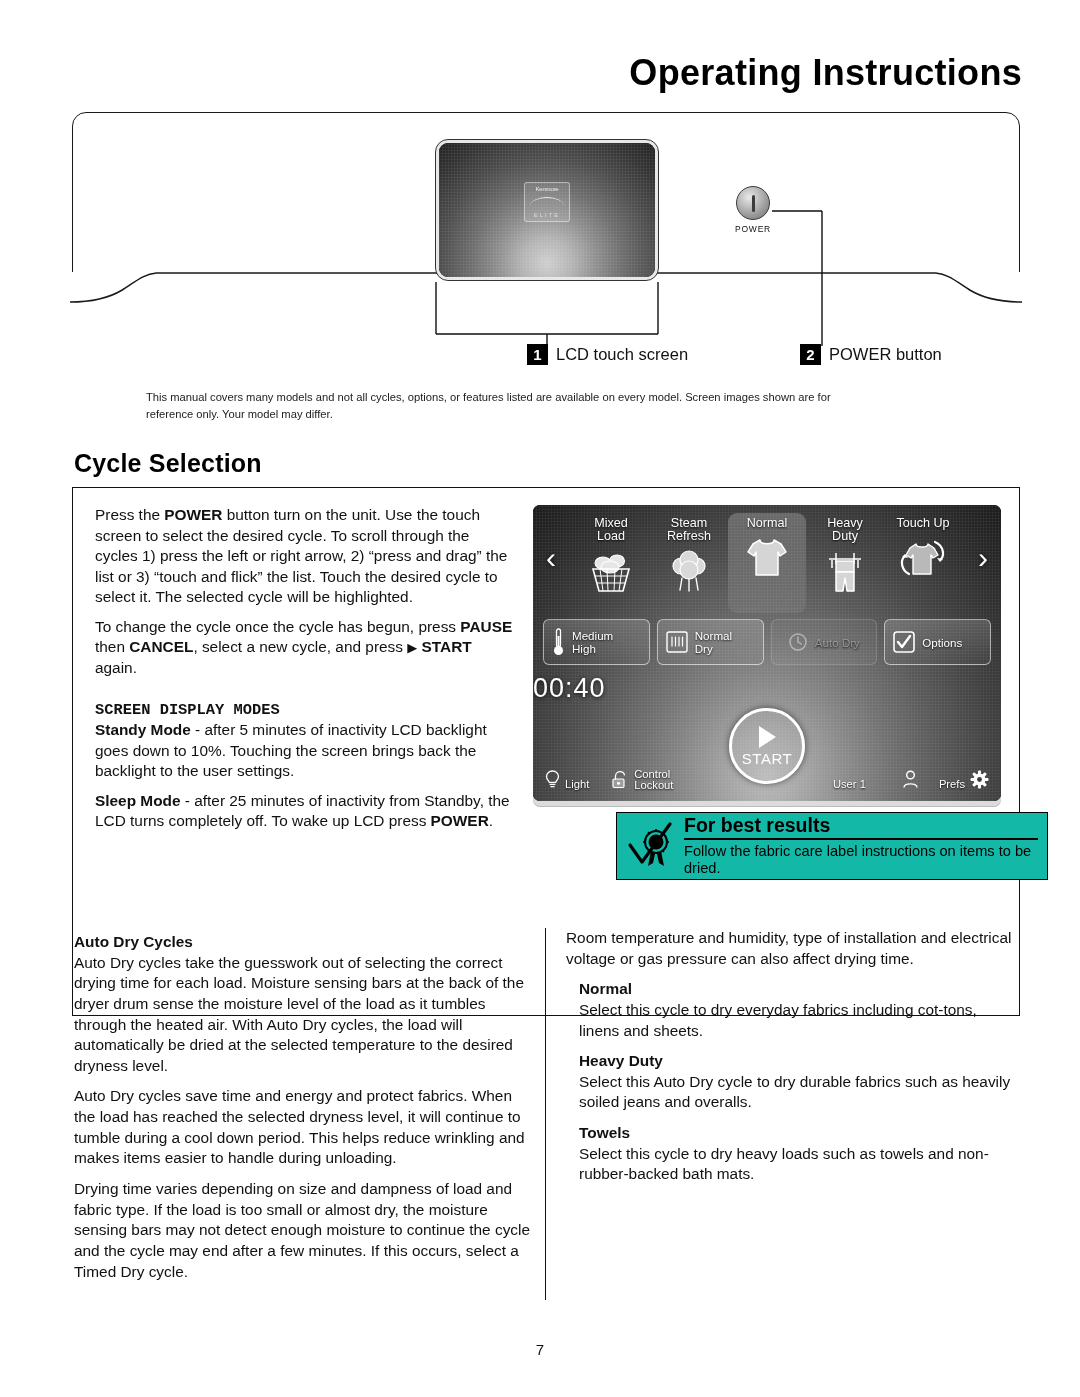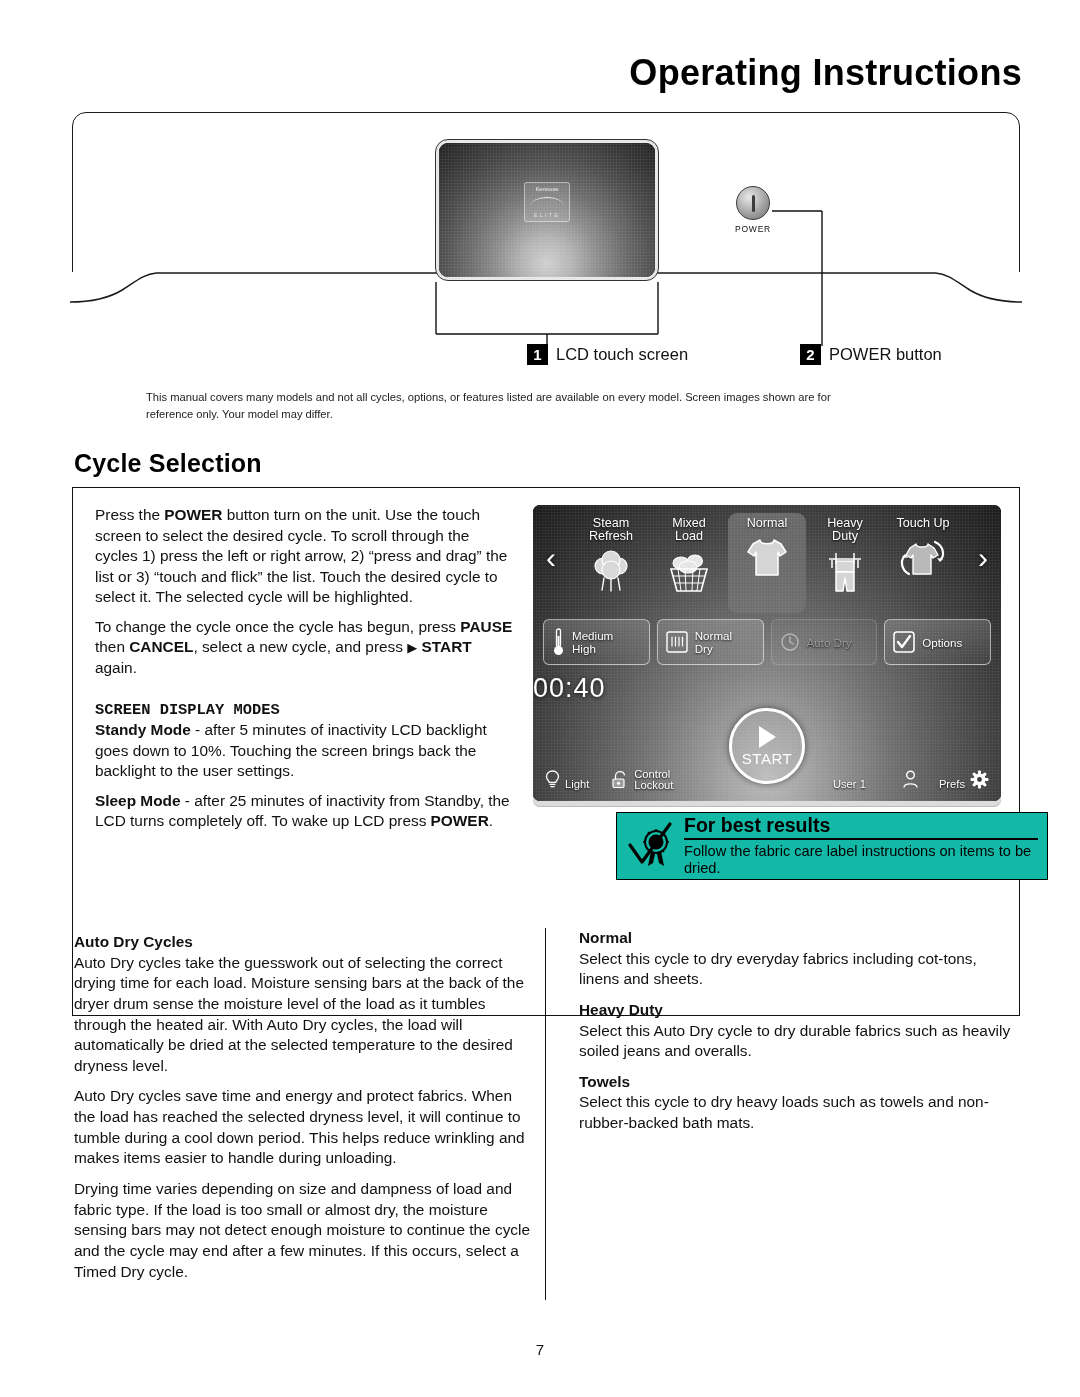--- a/index.html
+++ b/index.html
@@ -192,20 +192,21 @@
   .opt {
     flex:1; border:1px solid rgba(255,255,255,.55);
     border-radius:6px;
     background:linear-gradient(180deg, rgba(255,255,255,.18), rgba(255,255,255,.03));
     display:flex; align-items:center; gap:7px; padding:0 8px;
   }
   .opt.dim {
     border-color:rgba(255,255,255,.16);
     background:rgba(255,255,255,.045);
     color:rgba(255,255,255,.40);
+    justify-content:center;
   }
   .opt .olab {
     font-size:11.6px; line-height:1.12;
     text-shadow:0 1px 2px rgba(0,0,0,.85);
   }
   .opt .oico { flex:0 0 auto; display:flex; align-items:center; }
 
   .timer {
     position:absolute; left:0; top:168px; width:100%;
     text-align:left; font-size:27px; letter-spacing:1px;
@@ -343,42 +344,20 @@
   <div class="lcd">
     <div class="beam"></div>
     <div class="tex"></div>
 
     <div class="lcd-inner">
 
       <div class="arrow left">‹</div>
       <div class="arrow right">›</div>
 
       <div class="cycle-strip">
-
-        <div class="cycle">
-          <div class="cname">
-            <span>Steam</span><br>
-            <span>Refresh</span>
-          </div>
-          <div class="cicon">
-            <svg width="44" height="46" viewBox="0 0 44 46">
-              <g fill="#d9d9d9" stroke="#fff" stroke-width="1.2">
-                <circle cx="14" cy="18" r="8"></circle>
-                  <circle cx="30" cy="18" r="8"></circle>
-                <circle cx="22" cy="12" r="9"></circle>
-                  <circle cx="22" cy="22" r="9"></circle>
-              </g>
-              <g stroke="#fff" stroke-width="1.4" stroke-linecap="round">
-                <line x1="15" y1="30" x2="13" y2="42"></line>
-                <line x1="22" y1="31" x2="22" y2="43"></line>
-                <line x1="29" y1="30" x2="31" y2="42"></line>
-              </g>
-            </svg>
-          </div>
-        </div>
 
         <div class="cycle">
           <div class="cname">
             <span>Mixed</span><br>
             <span>Load</span>
           </div>
           <div class="cicon">
             <svg width="48" height="46" viewBox="0 0 48 46">
               <g fill="#e6e6e6" stroke="#fff" stroke-width="1.1">
                 <ellipse cx="16" cy="15" rx="8" ry="6"></ellipse>
@@ -386,20 +365,42 @@
                 <ellipse cx="23" cy="19" rx="9" ry="6"></ellipse>
               </g>
               <path d="M6 21 L42 21 L36 43 L12 43 Z" fill="none" stroke="#fff" stroke-width="1.6"></path>
               <g stroke="#fff" stroke-width="1">
                 <line x1="13" y1="21" x2="16" y2="43"></line>
                 <line x1="20" y1="21" x2="21" y2="43"></line>
                 <line x1="28" y1="21" x2="27" y2="43"></line>
                 <line x1="35" y1="21" x2="32" y2="43"></line>
                 <line x1="8" y1="28" x2="40" y2="28"></line>
                 <line x1="10" y1="35" x2="38" y2="35"></line>
+              </g>
+            </svg>
+          </div>
+        </div>
+
+        <div class="cycle">
+          <div class="cname">
+            <span>Steam</span><br>
+            <span>Refresh</span>
+          </div>
+          <div class="cicon">
+            <svg width="44" height="46" viewBox="0 0 44 46">
+              <g fill="#d9d9d9" stroke="#fff" stroke-width="1.2">
+                <circle cx="14" cy="18" r="8"></circle>
+                  <circle cx="30" cy="18" r="8"></circle>
+                <circle cx="22" cy="12" r="9"></circle>
+                  <circle cx="22" cy="22" r="9"></circle>
+              </g>
+              <g stroke="#fff" stroke-width="1.4" stroke-linecap="round">
+                <line x1="15" y1="30" x2="13" y2="42"></line>
+                <line x1="22" y1="31" x2="22" y2="43"></line>
+                <line x1="29" y1="30" x2="31" y2="42"></line>
               </g>
             </svg>
           </div>
         </div>
 
         <div class="cycle sel">
           <div class="cname">
             <span>Normal</span>
           </div>
           <div class="cicon">
@@ -601,20 +602,21 @@
 <div class="col-div"></div>
 
 <div class="bcol bcol-left">
   <h4>Auto Dry Cycles</h4>
   <p>Auto Dry cycles take the guesswork out of selecting the correct drying time for each load. Moisture sensing bars at the back of the dryer drum sense the moisture level of the load as it tumbles through the heated air. With Auto Dry cycles, the load will automatically be dried at the selected temperature to the desired dryness level.</p>
   <p>Auto Dry cycles save time and energy and protect fabrics. When the load has reached the selected dryness level, it will continue to tumble during a cool down period. This helps reduce wrinkling and makes items easier to handle during unloading.</p>
   <p>Drying time varies depending on size and dampness of load and fabric type. If the load is too small or almost dry, the moisture sensing bars may not detect enough moisture to continue the cycle and the cycle may end after a few minutes. If this occurs, select a Timed Dry cycle.</p>
 </div>
 
 <div class="bcol bcol-right">
+  <p>Room temperature and humidity, type of installation and electrical voltage or gas pressure can also affect drying time.</p>
   <div class="indent grp">
     <h4>Normal</h4>
     <p>Select this cycle to dry everyday fabrics including cot-tons, linens and sheets.</p>
   </div>
   <div class="indent grp">
     <h4>Heavy Duty</h4>
     <p>Select this Auto Dry cycle to dry durable fabrics such as heavily soiled jeans and overalls.</p>
   </div>
   <div class="indent grp">
     <h4>Towels</h4>

